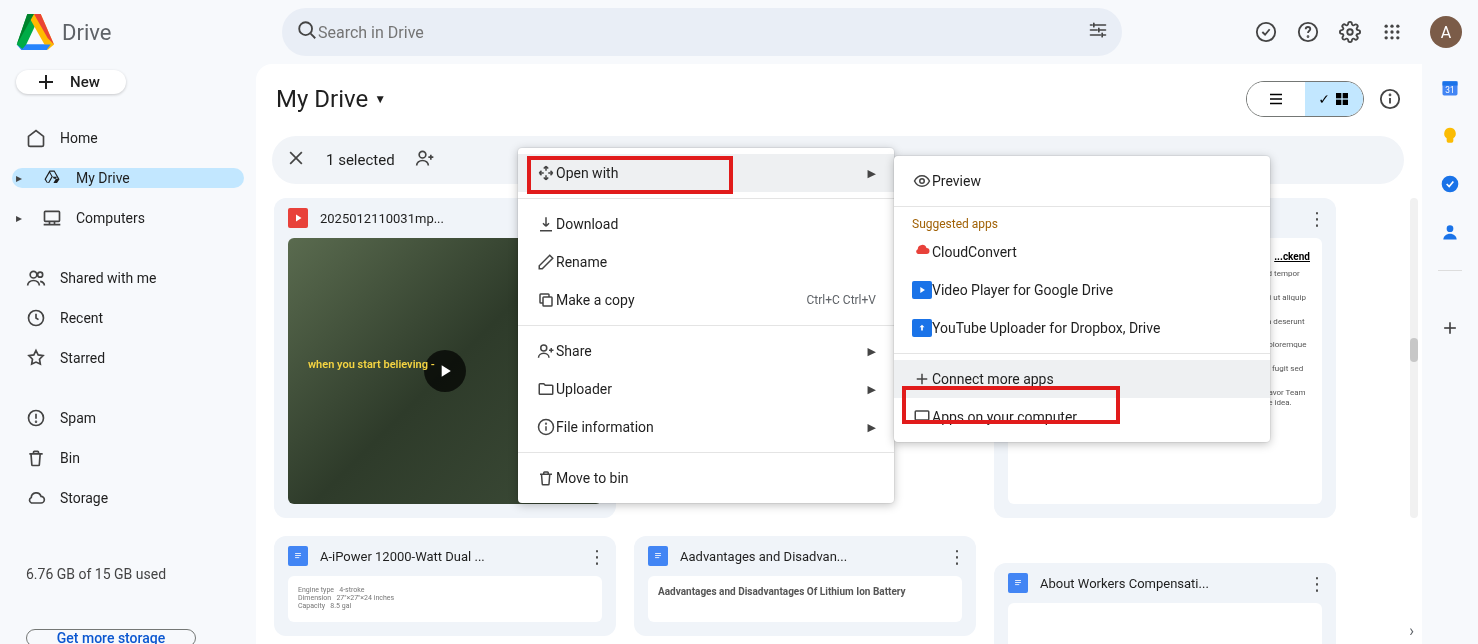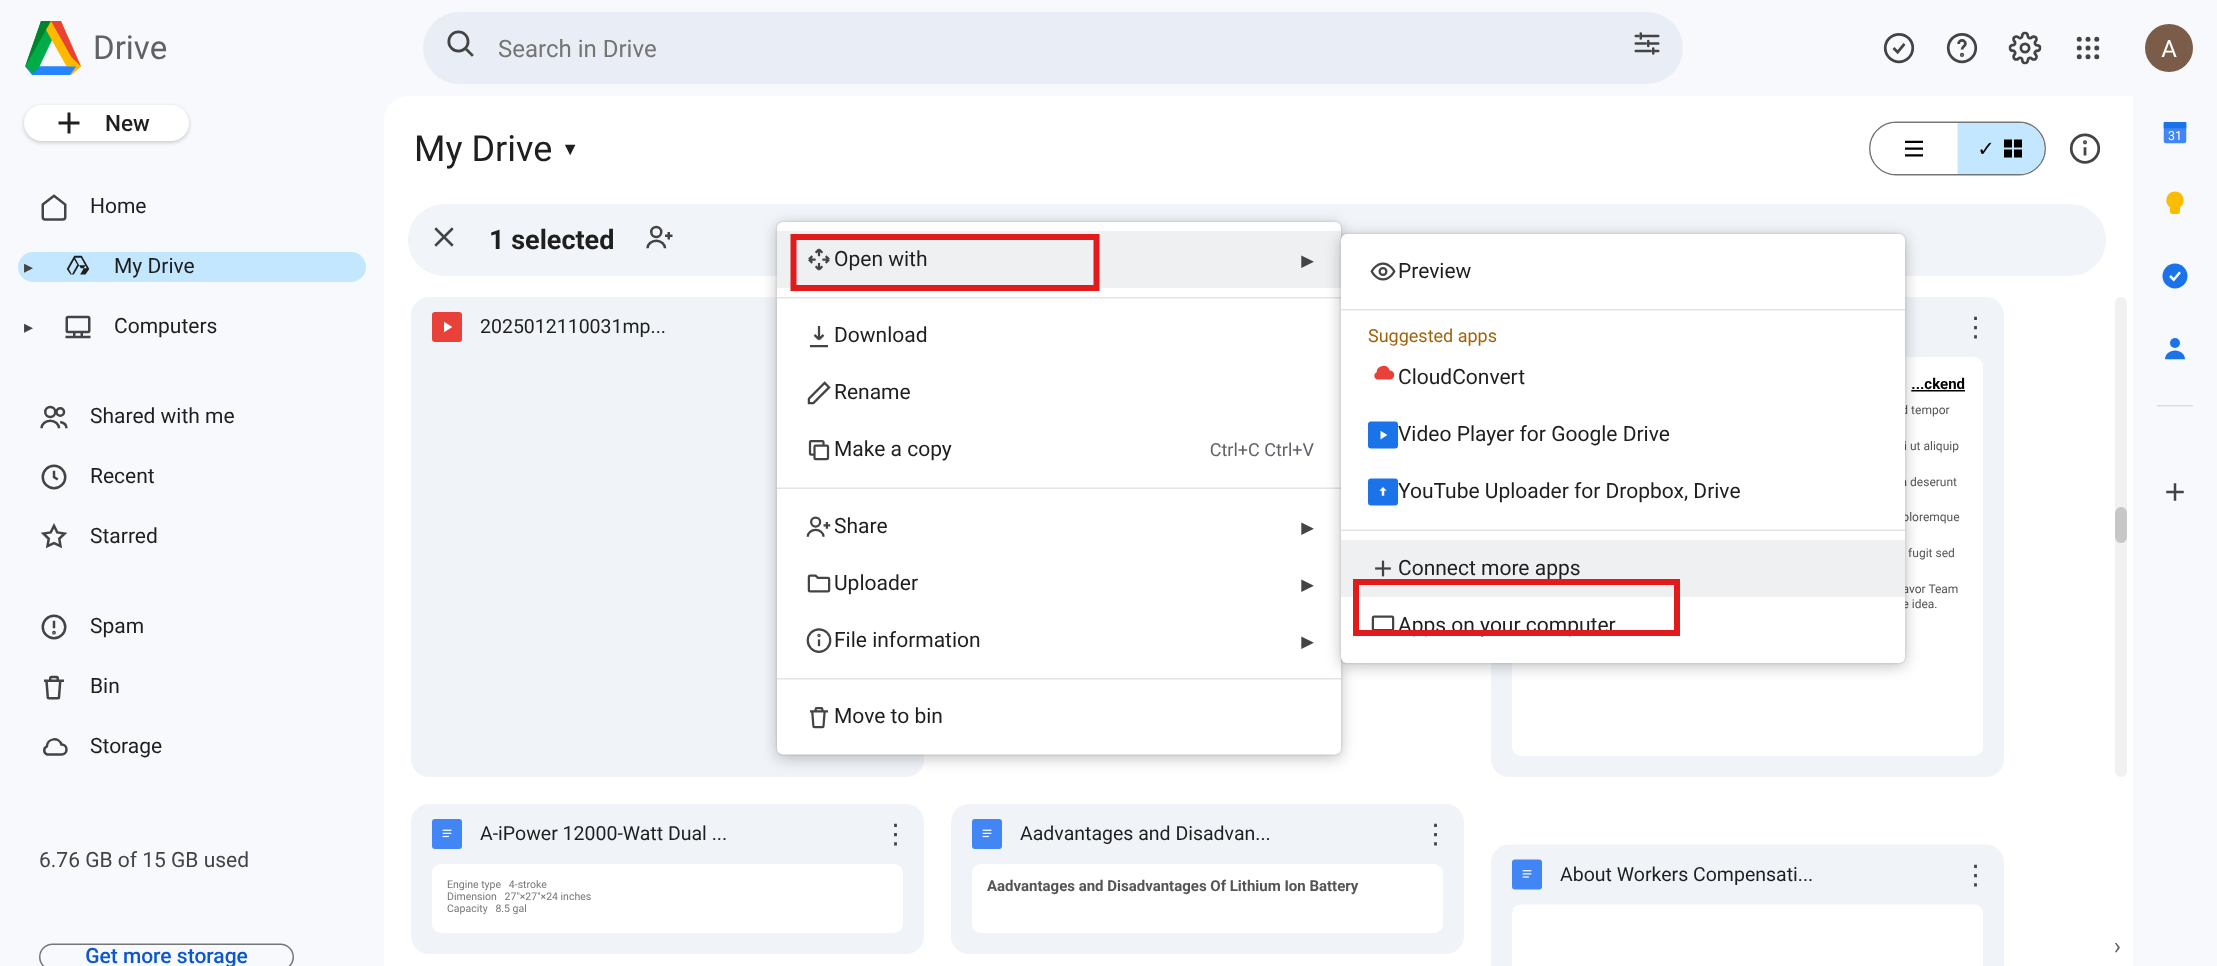--- a/index.html
+++ b/index.html
@@ -3,21 +3,21 @@
 <meta charset="utf-8">
 <style>
   * { box-sizing: border-box; margin: 0; padding: 0; font-family: "Google Sans", Roboto, Arial, sans-serif; }
   body { width: 1478px; height: 644px; background: #f7f9fc; overflow: hidden; position: relative; color: #1f1f1f; }
 
   
   .header { height: 64px; display: flex; align-items: center; padding: 0 12px 0 14px; gap: 8px; }
   .logo-wrap { display: flex; align-items: center; gap: 8px; width: 260px; }
   .logo-svg { width: 40px; height: 40px; }
   .app-name { font-size: 22px; color: #5f6368; }
-  .search-bar { flex: 0 0 840px; height: 48px; background: #e9eef6; border-radius: 24px; display: flex; align-items: center; padding: 0 14px; gap: 14px; }
+  .search-bar { flex: 0 0 840px; height: 48px; background: #e9eef6; border-radius: 24px; display: flex; align-items: center; padding: 0 14px; }
   .search-bar .mi { color: #444; font-size: 22px; }
   .search-bar input { border: none; background: transparent; outline: none; font-size: 16px; flex: 1; color: #5f6368; }
   .header-spacer { flex: 1; }
   .header-icons { display: flex; align-items: center; gap: 18px; margin-right: 4px; }
   .hicon { width: 24px; height: 24px; color: #444; display: flex; align-items: center; justify-content: center; cursor: pointer; font-size: 22px; }
   .avatar { width: 32px; height: 32px; border-radius: 50%; background: #7b5c48; color: #fff; display: flex; align-items: center; justify-content: center; font-size: 16px; margin-left: 8px;}
 
   
   .layout { display: flex; height: calc(100% - 64px); }
   .sidebar { width: 256px; padding: 6px 12px 6px 12px; display: flex; flex-direction: column; gap: 20px; }
@@ -41,21 +41,21 @@
   .title .dd { font-size: 12px; }
   .view-toggle { margin-left: auto; display: flex; align-items: center; gap: 14px; }
   .seg { display: flex; border: 1px solid #747775; border-radius: 20px; overflow: hidden; height: 36px; }
   .seg button { width: 58px; border: none; background: #fff; display: flex; align-items: center; justify-content: center; gap: 4px; cursor: pointer; font-size: 18px; }
   .seg button.active { background: #c2e7ff; }
   .seg button .chk { font-size: 14px; }
   .info-i { font-size: 22px; color: #444; }
 
   .selbar { margin: 14px 18px 14px 16px; height: 48px; background: #f1f4f8; border-radius: 24px; display: flex; align-items: center; padding: 0 14px; gap: 20px; color: #1f1f1f; }
   .selbar .mi { font-size: 20px; color: #444;}
-  .selbar .count { font-size: 18px; font-weight: 700; }
+  .selbar .count { font-size: 15px; font-weight: 400; }
 
   
   .cards { display: flex; gap: 18px; padding: 0 18px; flex-wrap: wrap; }
   .card { width: 342px; height: 320px; background: #f0f4f9; border-radius: 12px; overflow: hidden; display: flex; flex-direction: column; }
   .card-head { height: 40px; display: flex; align-items: center; gap: 12px; padding: 0 10px 0 14px; }
   .card-head .fico { width: 20px; height: 20px; display:flex; align-items:center; justify-content:center; font-size:16px;}
   .card-head .fname { flex: 1; font-size: 13px; white-space: nowrap; overflow: hidden; text-overflow: ellipsis; }
   .card-head .more { font-size: 18px; color: #444; cursor: pointer; }
   .card-body { flex: 1; background-size: cover; background-position: center; margin: 0 14px 14px 14px; border-radius: 6px; position: relative; background-color:#fff;}
   .video-thumb { background: linear-gradient(135deg,#5a6b4f 0%, #2e3b2a 50%, #3c4b37 100%); display:flex; align-items:center; justify-content:center; position:relative;}
@@ -302,20 +302,28 @@
       <div class="card">
         <div class="card-head">
           <span class="fico" style="background:#e8413a;border-radius:2px;">
             <svg width="12" height="12" viewBox="0 0 24 24" fill="#fff">
                 <path d="M8 5v14l11-7z"></path>
               </svg>
           </span>
           <span class="fname">2025012110031mp...</span>
           <span class="more">⋮</span>
         </div>
+        <div class="card-body video-thumb">
+          <span class="caption">when you start believing -</span>
+          <div class="play">
+            <svg width="20" height="20" viewBox="0 0 24 24" fill="#fff">
+                <path d="M8 5v14l11-7z"></path>
+              </svg>
+          </div>
+        </div>
       </div>
 
       <div class="card" style="visibility:hidden"></div>
 
       <div class="card">
         <div class="card-head">
           <span class="fico" style="background:#4285f4;border-radius:2px;">
             <svg width="10" height="10" viewBox="0 0 24 24" fill="#fff">
                 <rect x="5" y="5" width="14" height="2"></rect>
                 <rect x="5" y="10" width="14" height="2"></rect>

